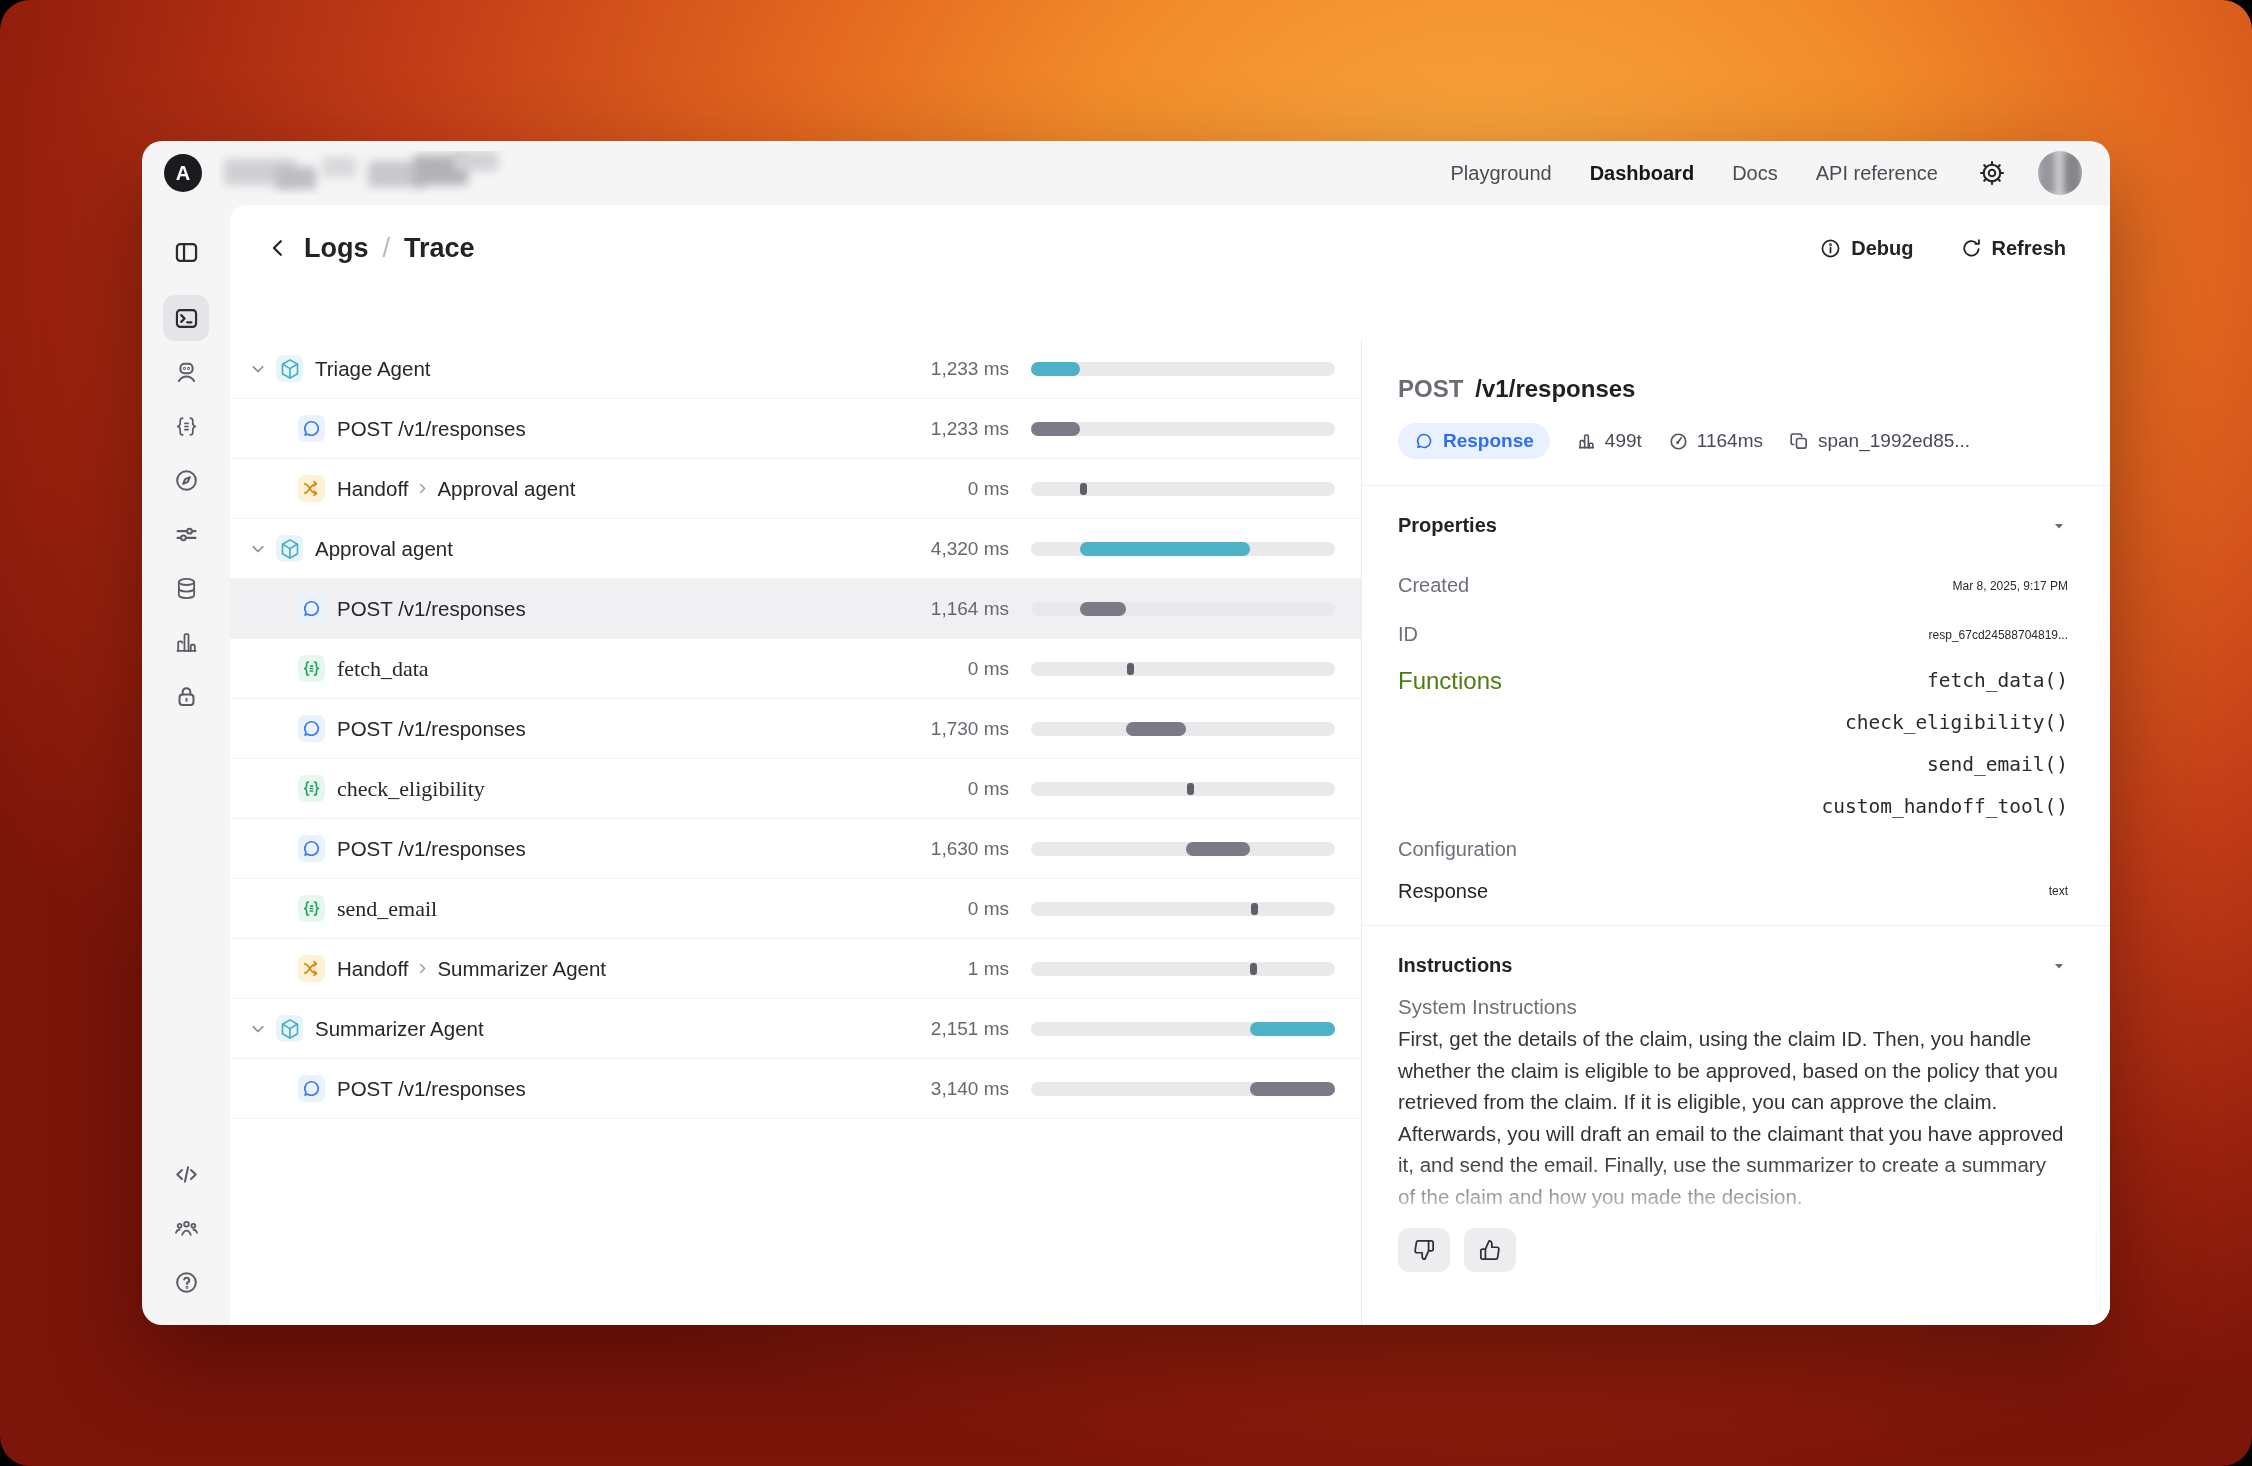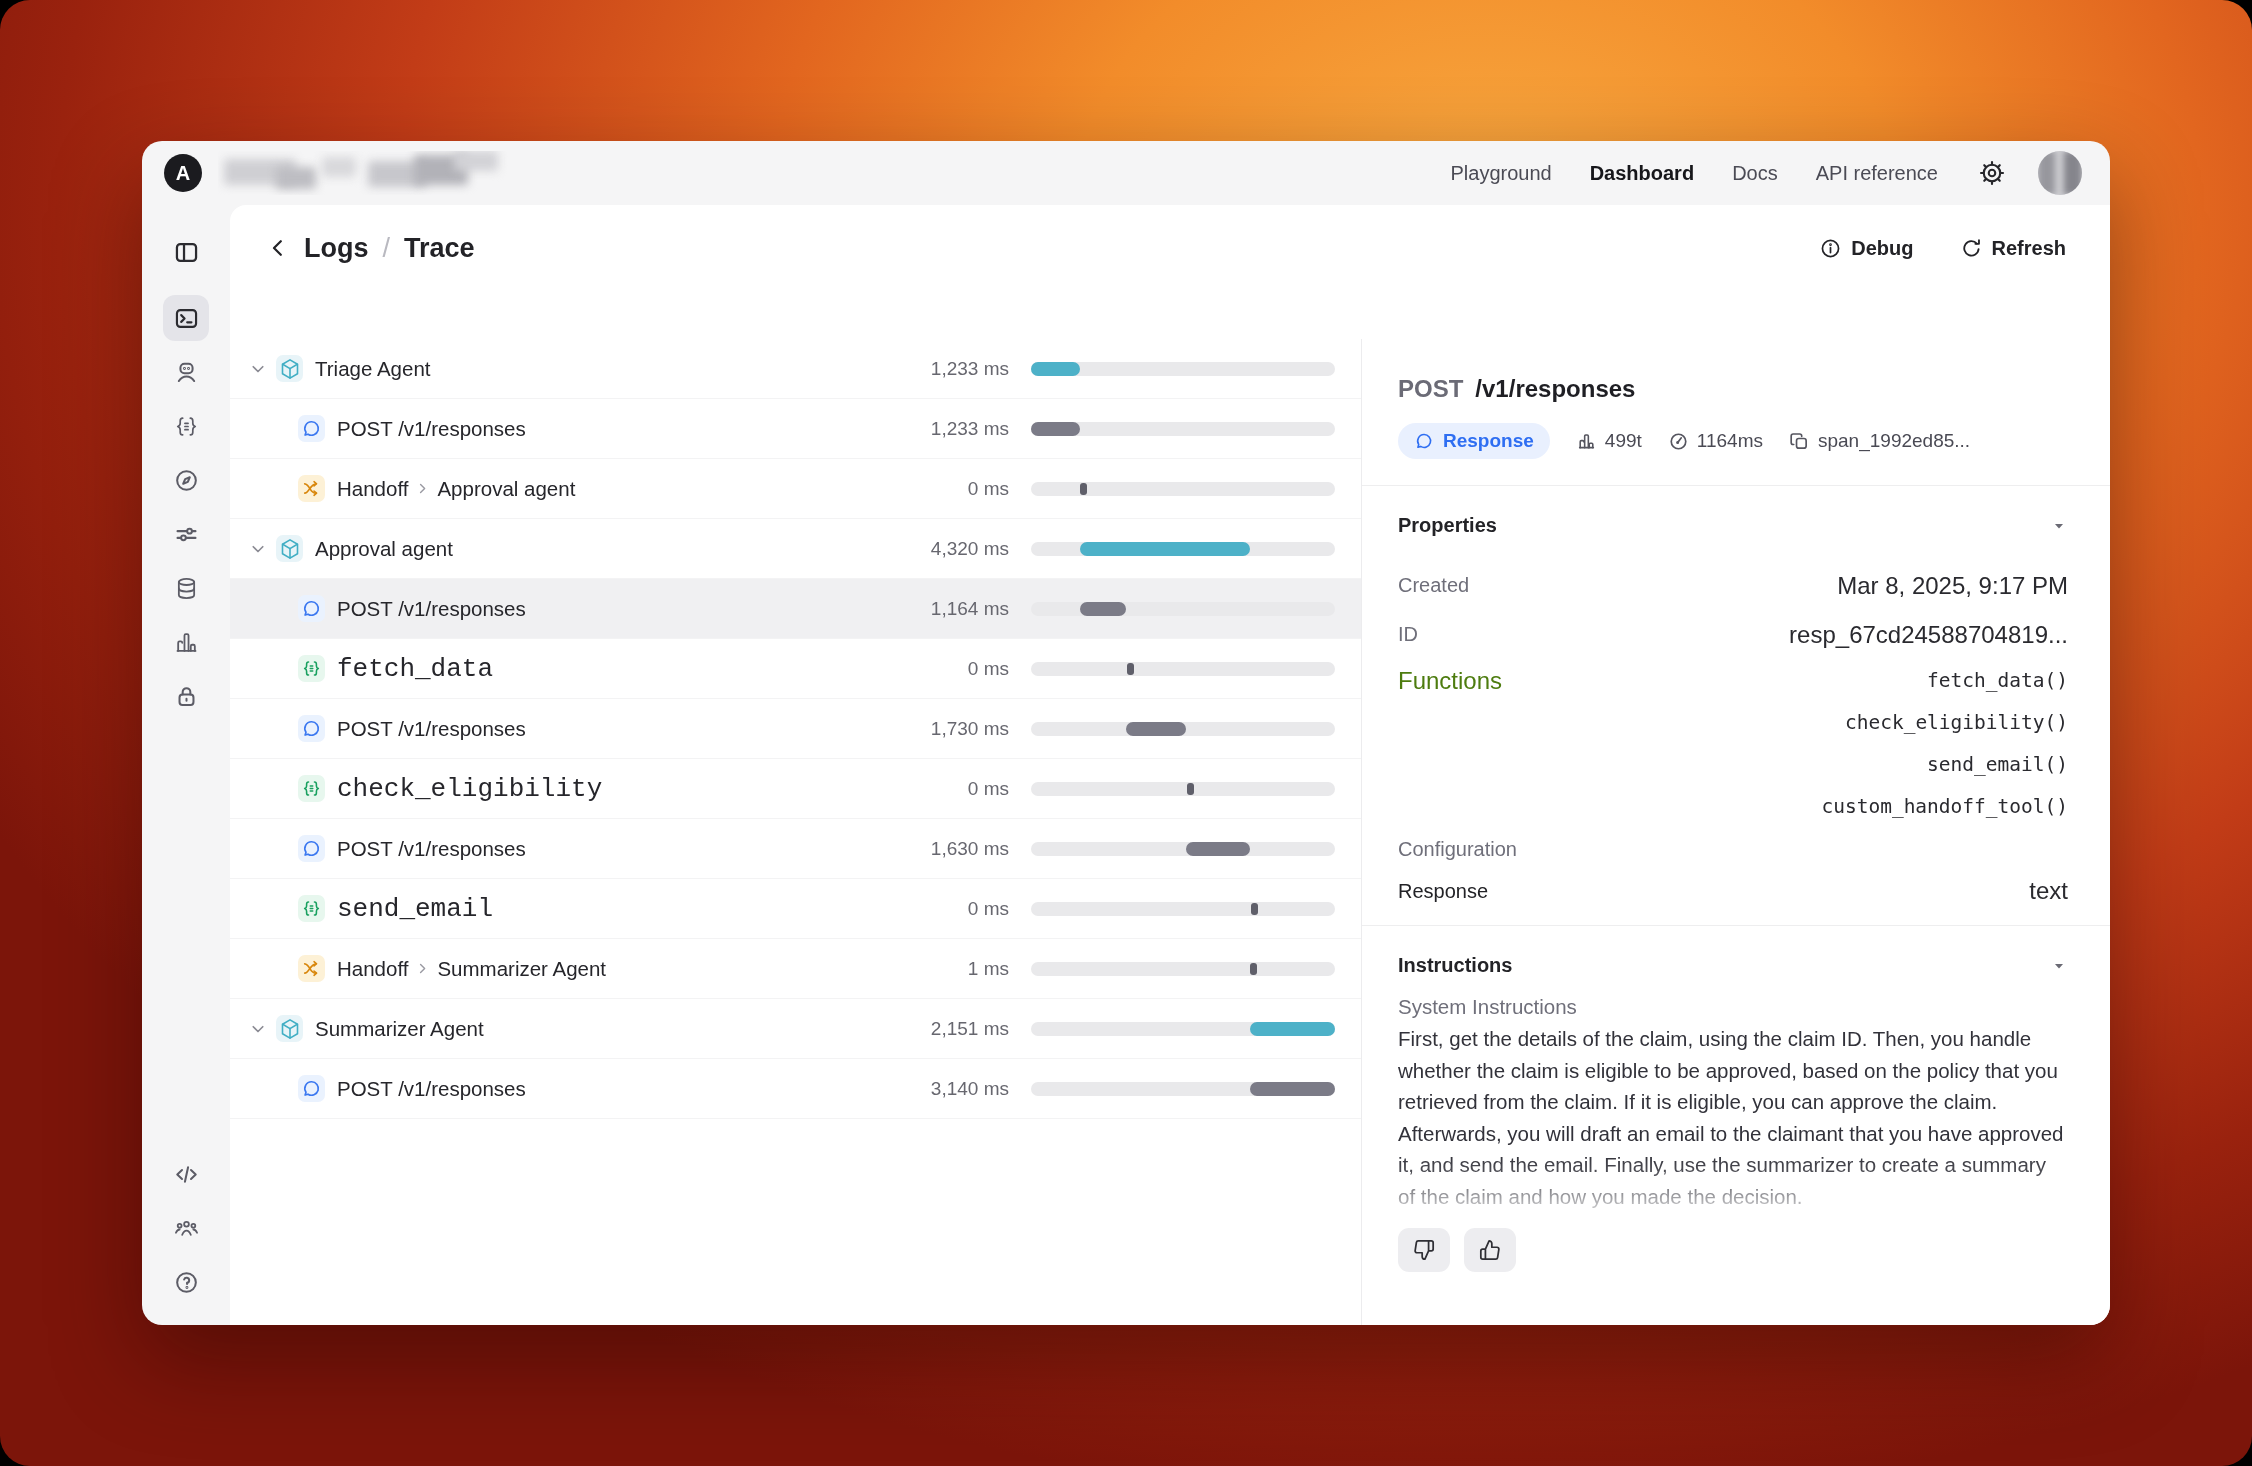--- a/index.html
+++ b/index.html
@@ -62,21 +62,21 @@
   .indent-child { width:68px; flex:0 0 68px; }
   .spanic { width:27px; height:27px; border-radius:7px; display:flex; align-items:center;
     justify-content:center; flex:0 0 27px; }
   .spanic svg { width:21px; height:21px; }
   .spanic.agent { background:#e8f4f8; color:#41aec4; }
   .spanic.agent svg { width:24px; height:24px; }
   .spanic.request { background:#eaf2fe; color:#3b78f0; }
   .spanic.handoff { background:#fdf1d6; color:#d8860b; }
   .spanic.function { background:#e7f7ee; color:#18a05f; }
   .tlabel { margin-left:12px; font-size:20.5px; color:#26262b; white-space:nowrap; }
-  .tlabel.mono { font-family:Liberation Mono, monospace; font-size:26px; }
+  .tlabel.mono { font-family:Liberation Serif, serif; font-size:22px; }
   .hchev { width:17px; height:17px; color:#9a9aa2; margin:0 6px; }
   .hchev svg { width:17px; height:17px; display:block; }
   .ttime { margin-left:auto; font-size:19px; color:#67676f; padding-right:22px; white-space:nowrap; }
   .track { width:304px; flex:0 0 304px; height:14px; border-radius:7px; background:#e9e9eb; position:relative; }
   .bar { position:absolute; top:0; height:14px; border-radius:7px; }
   .bar.teal { background:#4db1c8; }
   .bar.gray { background:#7b7b87; }
   .bar.tick { background:#5f5f6a; width:7px !important; border-radius:3px; top:1px; height:12px; }
 
   
@@ -95,21 +95,21 @@
 
   .dscroll { flex:1; overflow:hidden; }
   .sect { padding:28px 42px 6px 36px; }
   .sect + .sect { border-top:1px solid #eeeeef; }
   .secthdr { display:flex; align-items:center; margin-bottom:24px; }
   .secthdr .st { font-size:20px; font-weight:700; color:#232327; }
   .secthdr .caret { margin-left:auto; width:18px; height:18px; color:#6a6a74; cursor:pointer; }
   .secthdr .caret svg { width:18px; height:18px; }
   .prow { display:flex; align-items:center; min-height:49px; }
   .prow .pl { font-size:20px; color:#6f6f7a; }
-  .prow .pv { margin-left:auto; font-size:24px; color:#2a2a2f; }
+  .prow .pv { margin-left:auto; font-size:12px; color:#2a2a2f; }
   .fnblock { display:flex; align-items:flex-start; min-height:42px; }
   .fnblock .pl { font-size:24px; color:#4d7c0f; padding-top:8px; }
   .fnlist { margin-left:auto; display:flex; flex-direction:column; align-items:flex-end; }
   .fnlist .fv { height:42px; display:flex; align-items:center;
     font-family:"DejaVu Sans Mono", monospace; font-size:19.5px; color:#2a2a2f; }
   .prow.cfg { min-height:44px; }
   .prow.resp { min-height:40px; margin-bottom:8px; }
   .prow.resp .pl { color:#232327; }
 
   .inst-sub { font-size:20.5px; color:#6f6f7a; margin-bottom:4px; }

